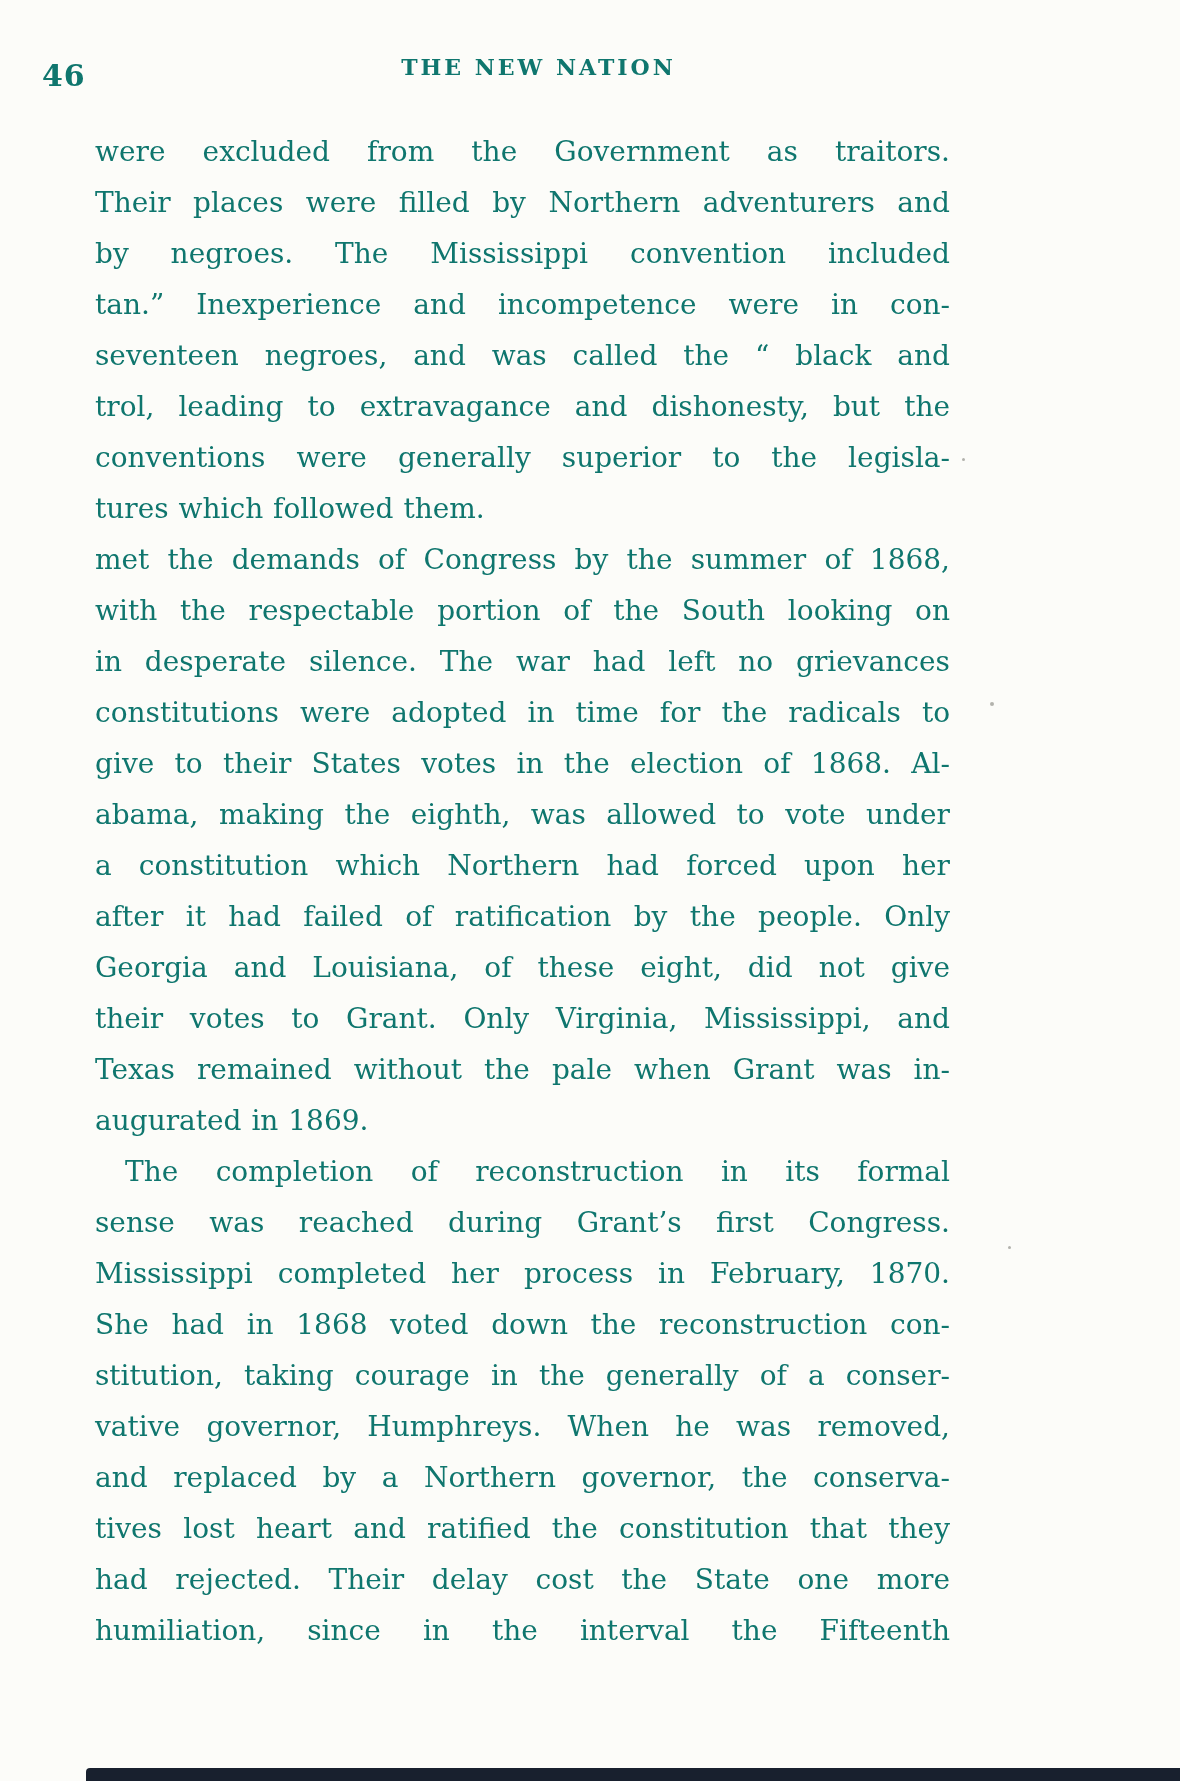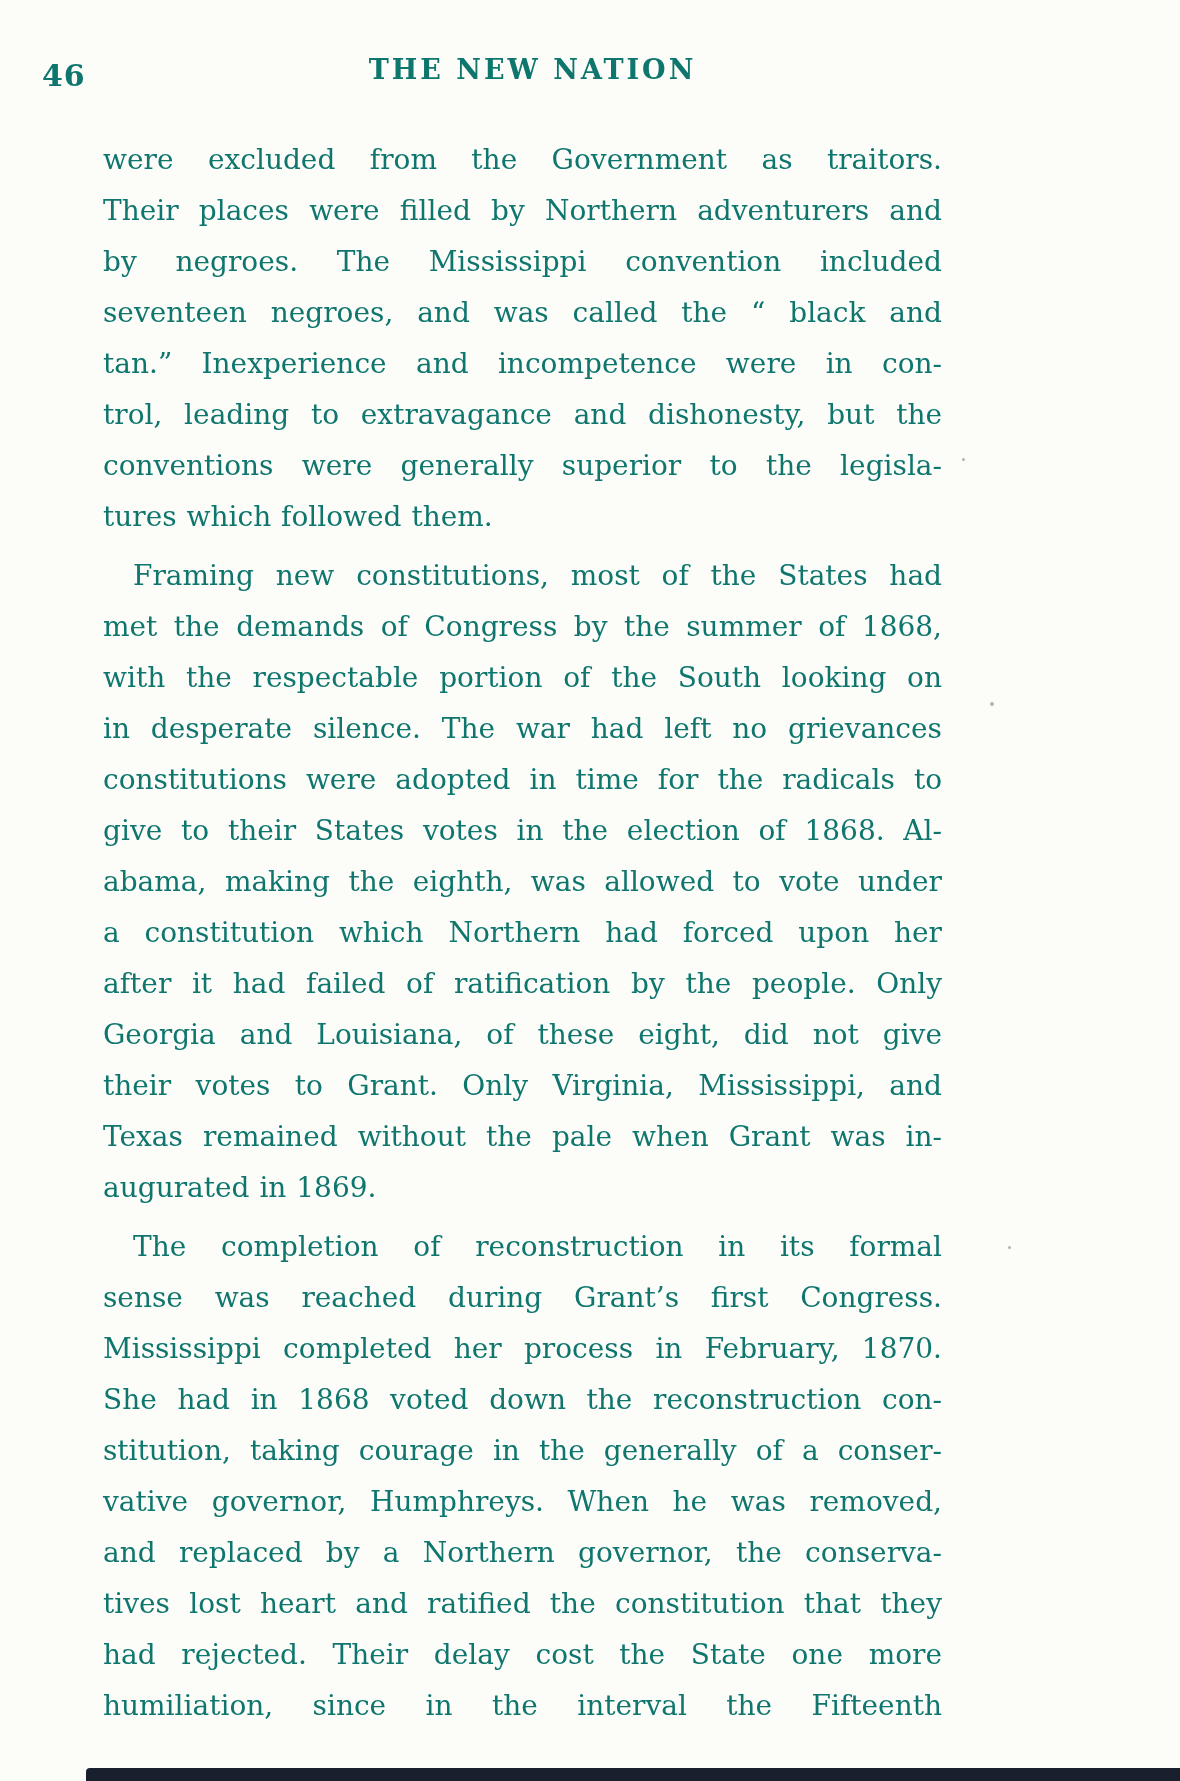--- a/index.html
+++ b/index.html
@@ -26,37 +26,37 @@
   .page-number {
     position: absolute;
     left: 42px;
     top: 4px;
     font-size: 30px;
     font-weight: bold;
     letter-spacing: 1px;
   }
   .running-title {
     position: absolute;
-    left: 105px;
+    left: 111px;
     width: 855px;
     top: 0;
     text-align: center;
-    font-size: 27px;
+    font-size: 22px;
     font-weight: bold;
     letter-spacing: 3px;
     white-space: nowrap;
   }
   .text-block {
     position: absolute;
     top: 126px;
     left: 95px;
     width: 855px;
   }
   .paragraph {
-    margin: 8px;
+    margin: 0;
   }
   .line {
     font-size: 28px;
     line-height: 51px;
     height: 51px;
     text-align: justify;
     text-align-last: justify;
     white-space: normal;
     word-spacing: 1px;
   }
@@ -93,28 +93,27 @@
   <header class="page-header">
     <span class="page-number">46</span>
     <span class="running-title">THE NEW NATION</span>
   </header>
 
   <main class="text-block">
       <div class="paragraph">
         <div class="line">were excluded from the Government as traitors.</div>
         <div class="line">Their places were filled by Northern adventurers and</div>
         <div class="line">by negroes. The Mississippi convention included</div>
+        <div class="line">tan.” Inexperience and incompetence were in con-</div>
         <div class="line">seventeen negroes, and was called the “ black and</div>
-        <div class="line">tan.” Inexperience and incompetence were in con-</div>
         <div class="line">trol, leading to extravagance and dishonesty, but the</div>
         <div class="line">conventions were generally superior to the legisla-</div>
         <div class="line no-just">tures which followed them.</div>
       </div>
       <div class="paragraph">
-        <div class="line indent">Framing new constitutions, most of the States had</div>
         <div class="line">met the demands of Congress by the summer of 1868,</div>
         <div class="line">with the respectable portion of the South looking on</div>
         <div class="line">in desperate silence. The war had left no grievances</div>
         <div class="line">constitutions were adopted in time for the radicals to</div>
         <div class="line">give to their States votes in the election of 1868. Al-</div>
         <div class="line">abama, making the eighth, was allowed to vote under</div>
         <div class="line">a constitution which Northern had forced upon her</div>
         <div class="line">after it had failed of ratification by the people. Only</div>
         <div class="line">Georgia and Louisiana, of these eight, did not give</div>
         <div class="line">their votes to Grant. Only Virginia, Mississippi, and</div>

